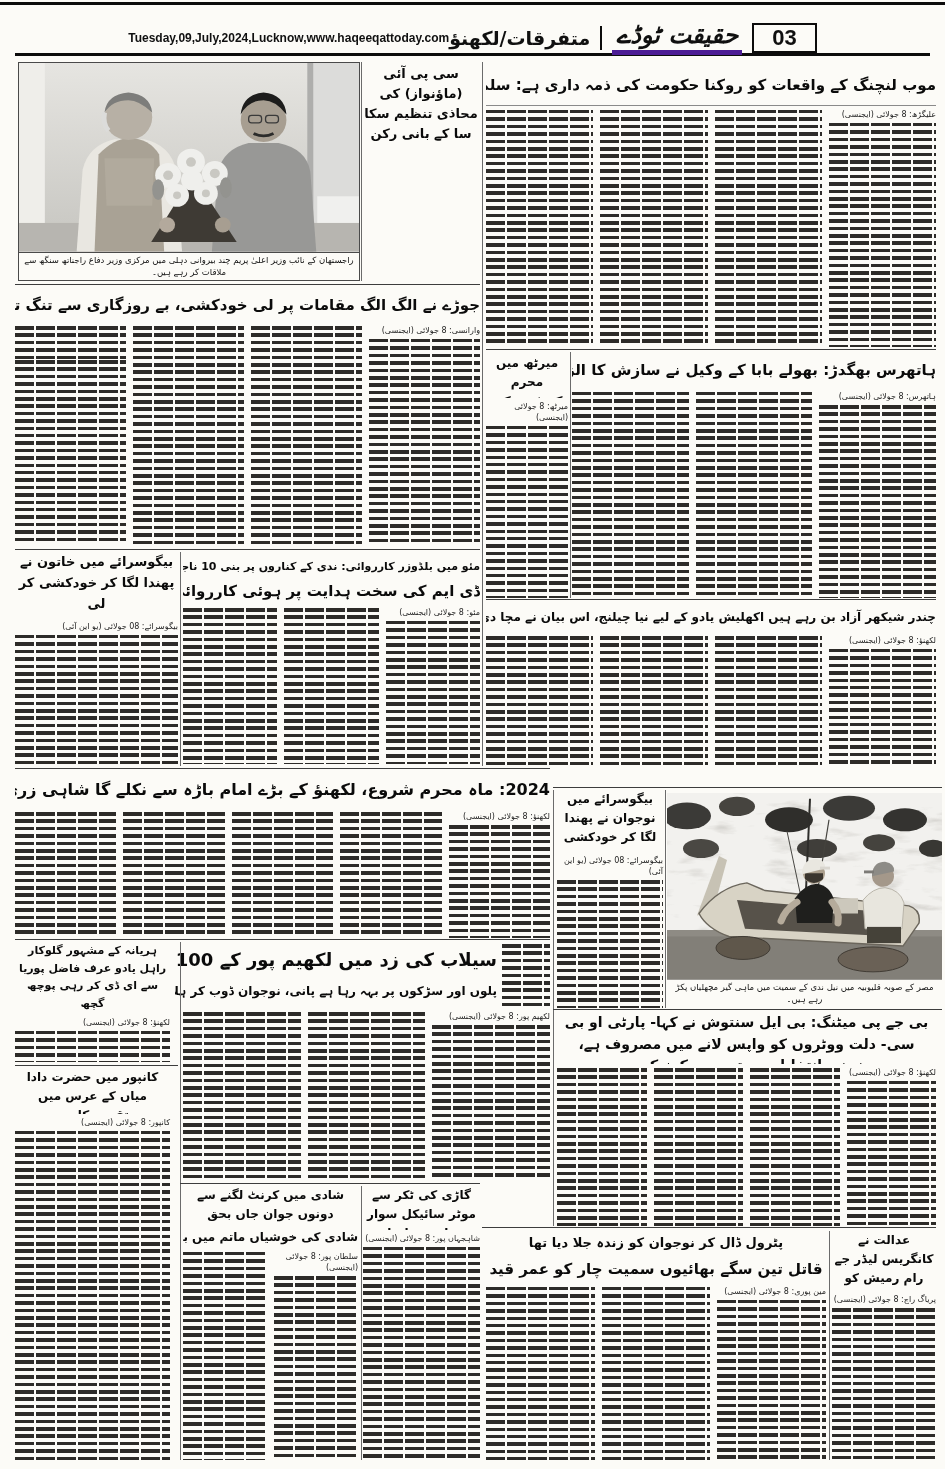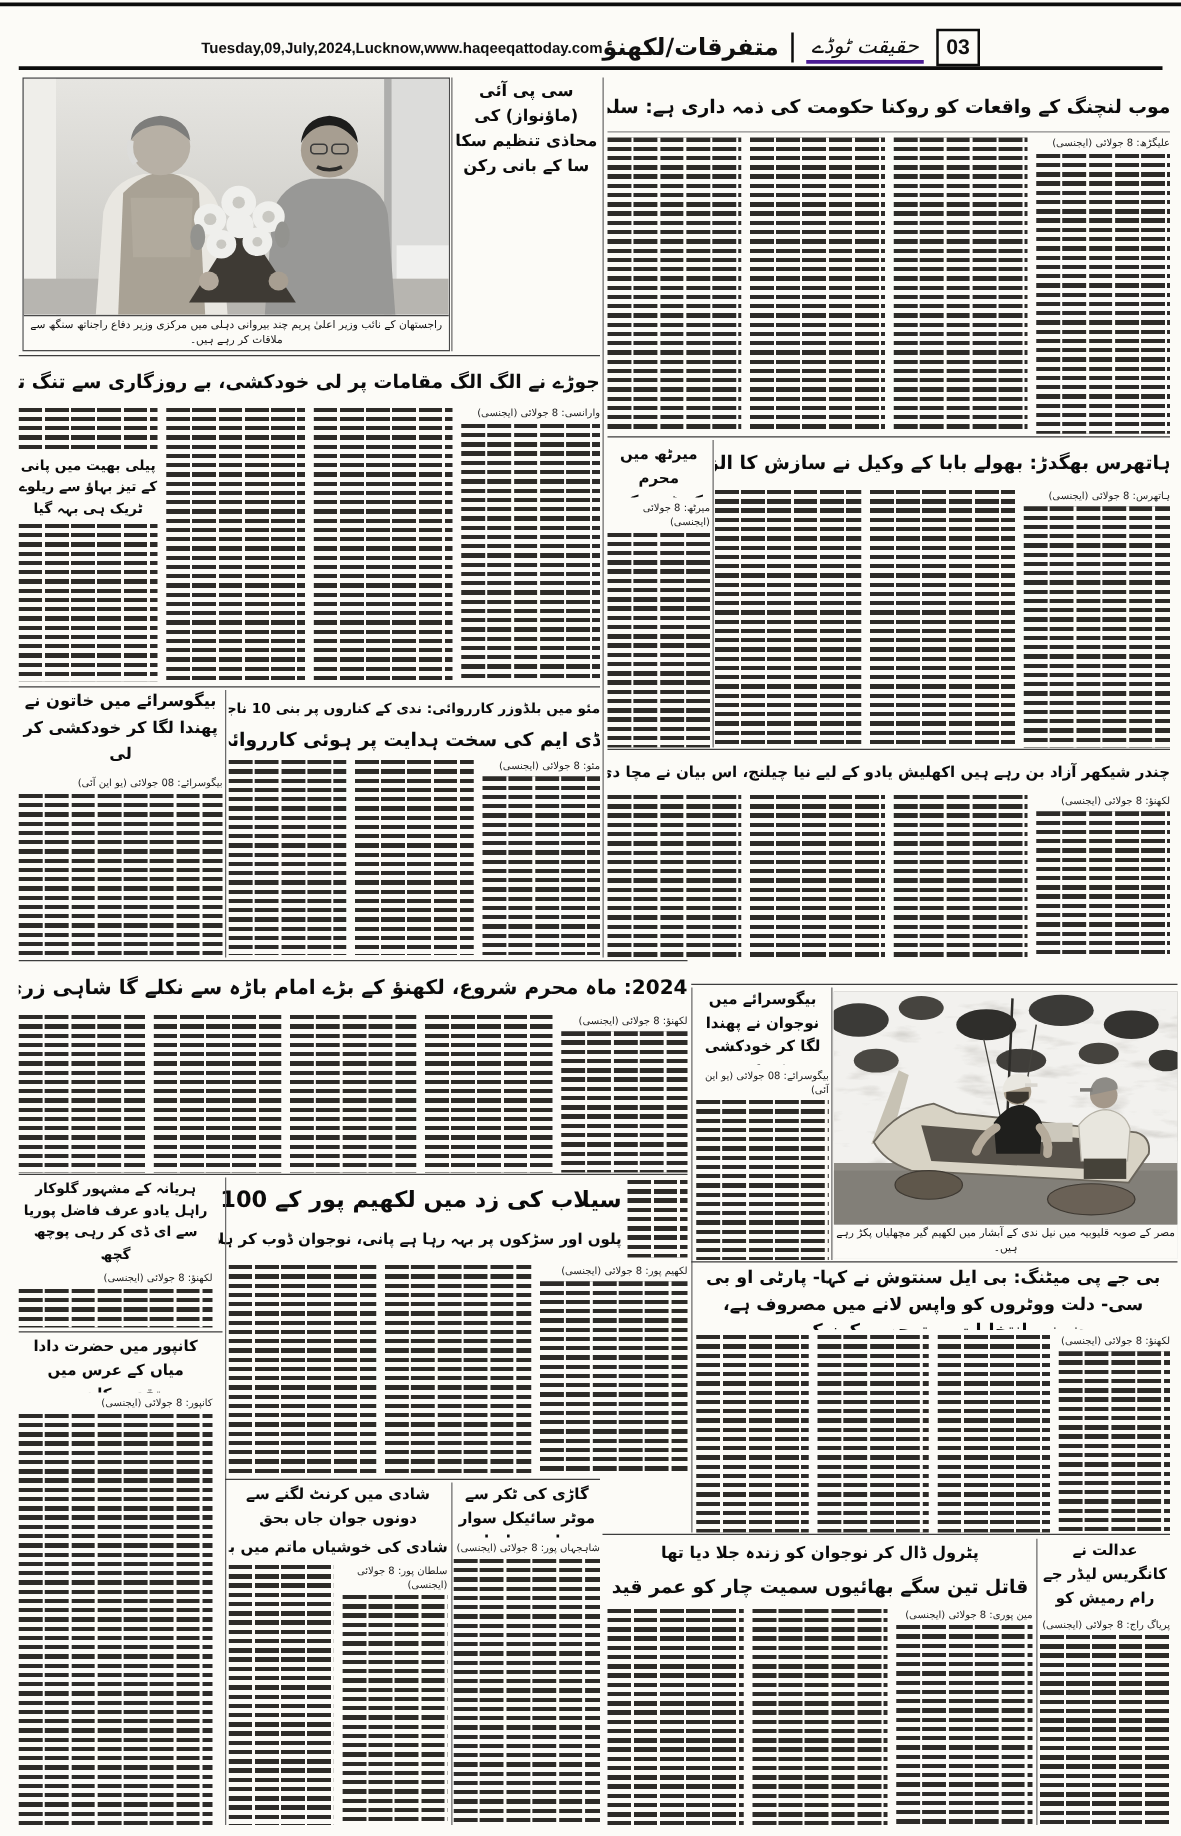--- a/index.html
+++ b/index.html
@@ -10,23 +10,23 @@
   .abs{position:absolute;}
   .urdu{direction:rtl;}
   
   .top-bar{position:absolute;left:0;top:2px;width:945px;height:3px;background:#0c0c0c;}
   .header{position:absolute;left:15px;top:25px;width:915px;height:31px;display:flex;
           align-items:center;justify-content:center;border-bottom:3px solid #0c0c0c;padding-bottom:2px;}
   .hdr-date{font-family:"Liberation Sans",sans-serif;font-weight:bold;font-size:12px;letter-spacing:0px;}
   .hdr-right{display:flex;align-items:center;gap:10px;height:100%;}
   .hdr-section{font-size:19px;font-weight:bold;direction:rtl;}
   .hdr-sep{width:2px;height:24px;background:#0c0c0c;}
-  .hdr-masthead{font-size:17px;font-weight:normal;direction:rtl;border-bottom:3px solid #4c1d95;padding:0 4px 1px 4px;font-style:italic;}
-  .hdr-page{font-family:"Liberation Sans",sans-serif;font-size:17px;font-weight:bold;border:2px solid #0c0c0c;
-            padding:0 6px;line-height:26px;}
+  .hdr-masthead{font-size:24px;font-weight:bold;direction:rtl;border-bottom:5px solid #4c1d95;padding:0 4px 1px 4px;font-style:italic;}
+  .hdr-page{font-family:"Liberation Sans",sans-serif;font-size:22px;font-weight:bold;border:2px solid #0c0c0c;
+            padding:0 18px;line-height:26px;}
   
   .vr{position:absolute;width:1px;background:var(--rule);}
   .hrule{position:absolute;height:1px;background:#3d3d3d;}
   
   .art{position:absolute;display:flex;flex-direction:column;}
   .hl{font-weight:bold;text-align:center;direction:rtl;color:#0b0b0b;overflow:hidden;line-height:1.3;flex:0 0 auto;}
   .one{white-space:nowrap;}
   .body{flex:1 1 auto;display:flex;flex-direction:row-reverse;gap:7px;min-height:0;margin-top:4px;}
   .col{flex:1 1 0;display:flex;flex-direction:column;min-height:0;}
   .dateline{font-size:8px;line-height:1.35;direction:rtl;text-align:right;color:#1c1c1c;margin-bottom:2px;flex:0 0 auto;}
@@ -146,21 +146,20 @@
           <div class="sim fill"></div>
         </div>
       <div class="col">
           <div class="sim fill"></div>
         </div>
       <div class="col">
           <div class="sim fill"></div>
         </div>
       <div class="col">
         <div class="sim" style="height:34px;"></div>
-        <div class="hl inset urdu">پیلی بھیت میں پانی کے تیز بہاؤ سے ریلوے ٹریک ہی بہہ گیا</div>
         <div class="sim fill"></div>
       </div>
     </div>
   </section>
 
   <section class="art" style="left:572px;top:352px;width:364px;height:246px;">
     <div class="hl one" style="font-size:15px;height:36px;line-height:36px;">ہاتھرس بھگدڑ: بھولے بابا کے وکیل نے سازش کا الزام لگایا</div>
     <div class="body">
       <div class="col">
           <div class="dateline">ہاتھرس: 8 جولائی (ایجنسی)</div>
@@ -310,21 +309,21 @@
       <path d="M138 90 Q147 98 156 90 L156 84 L138 84 Z" fill="#3a352e"></path>
       <path d="M135 82 Q137 69 149 69 Q159 70 158 79 L135 85 Z" fill="#e9e7e0"></path>
       <rect x="153" y="77" width="10" height="3" fill="#d9d6cf"></rect>
 
       <path d="M196 112 Q206 99 218 99 Q233 101 237 115 L235 142 L198 142 Z" fill="#e8e6de" stroke="#b7b3a8" stroke-width="1"></path>
       <rect x="200" y="140" width="34" height="17" fill="#454239"></rect>
       <circle cx="216" cy="87" r="11" fill="#a4988a"></circle>
       <path d="M205 84 Q207 72 218 72 Q228 74 227 82 L205 87 Z" fill="#8d8b86"></path>
       <rect x="197" y="81" width="10" height="3" fill="#7c7a76"></rect>
     </svg>
-    <figcaption class="caption noborder">مصر کے صوبہ قلیوبیہ میں نیل ندی کے آبشار میں لکھیم گیر مچھلیاں پکڑ رہے ہیں۔</figcaption>
+    <figcaption class="caption noborder">مصر کے صوبہ قلیوبیہ میں نیل ندی کے سمیت میں ماہی گیر مچھلیاں پکڑ رہے ہیں۔</figcaption>
   </figure>
 
   <section class="art" style="left:15px;top:942px;width:155px;height:120px;">
     <div class="hl urdu" style="font-size:11px;line-height:1.6;height:72px;">ہریانہ کے مشہور گلوکار راہل یادو عرف فاضل پوریا سے ای ڈی کر رہی پوچھ گچھ</div>
     <div class="body">
         <div class="col">
       <div class="dateline">لکھنؤ: 8 جولائی (ایجنسی)</div>
       <div class="sim fill"></div>
     </div>
       </div>

